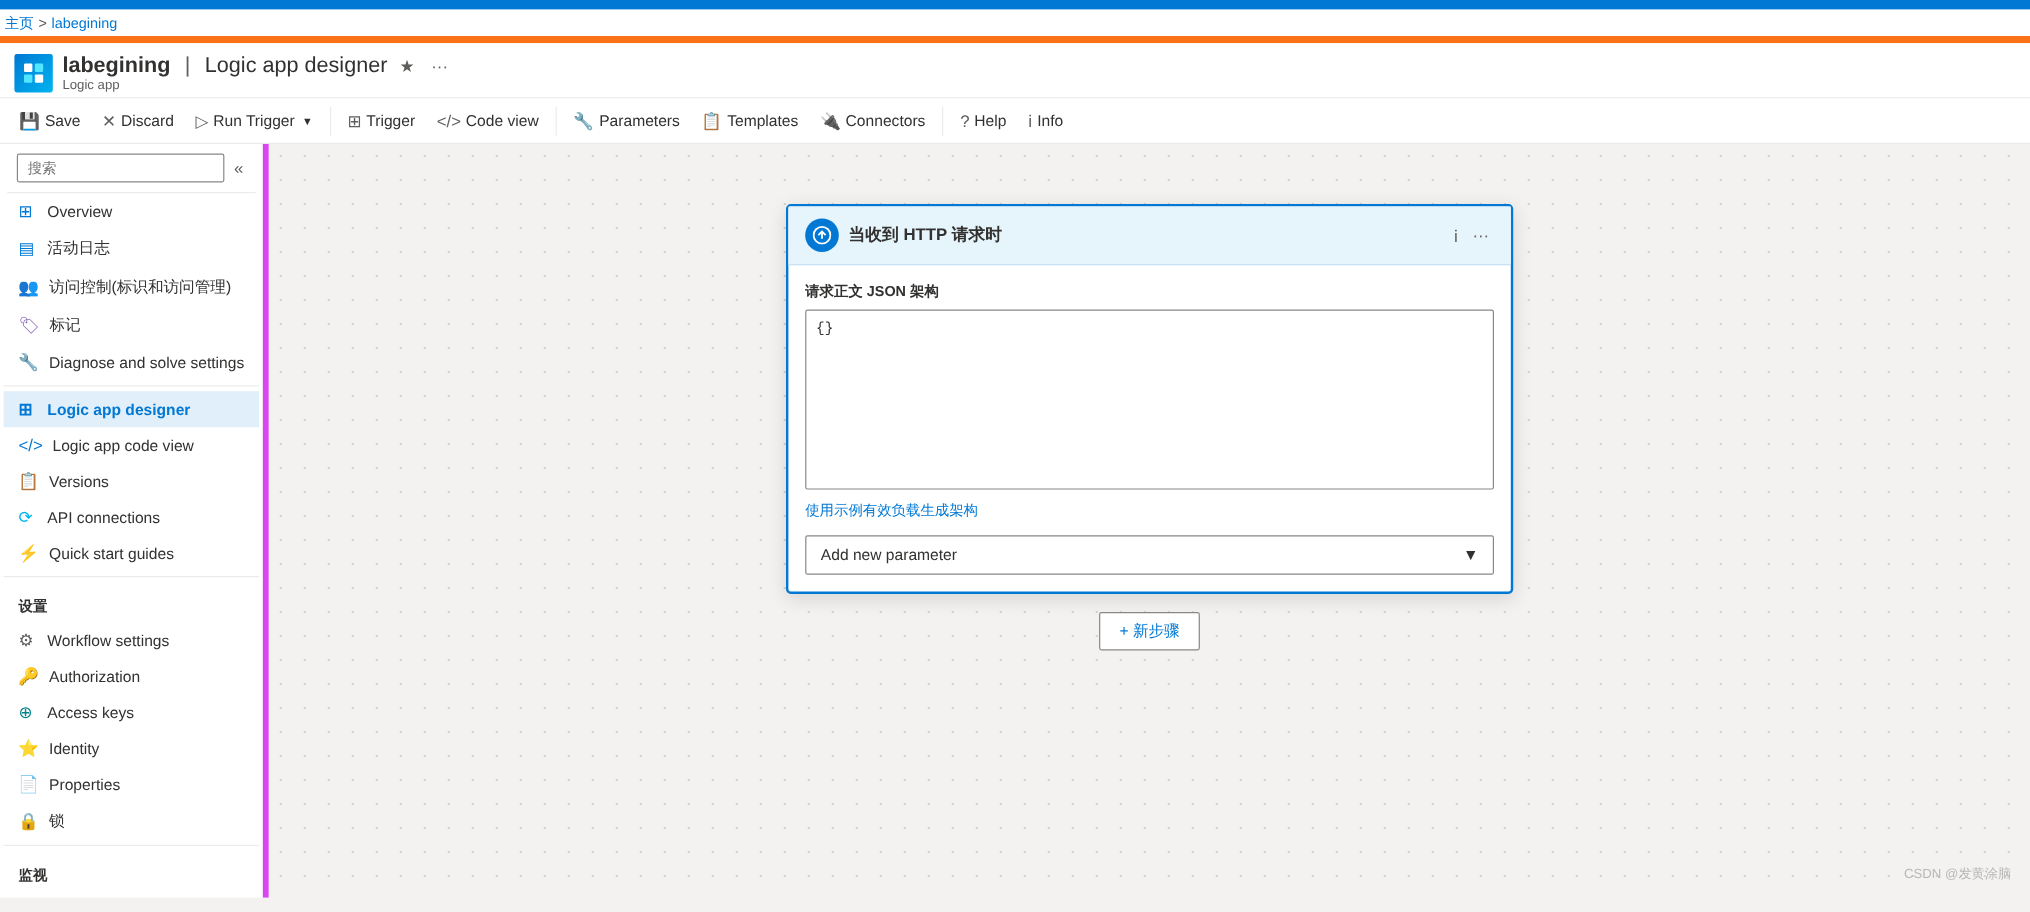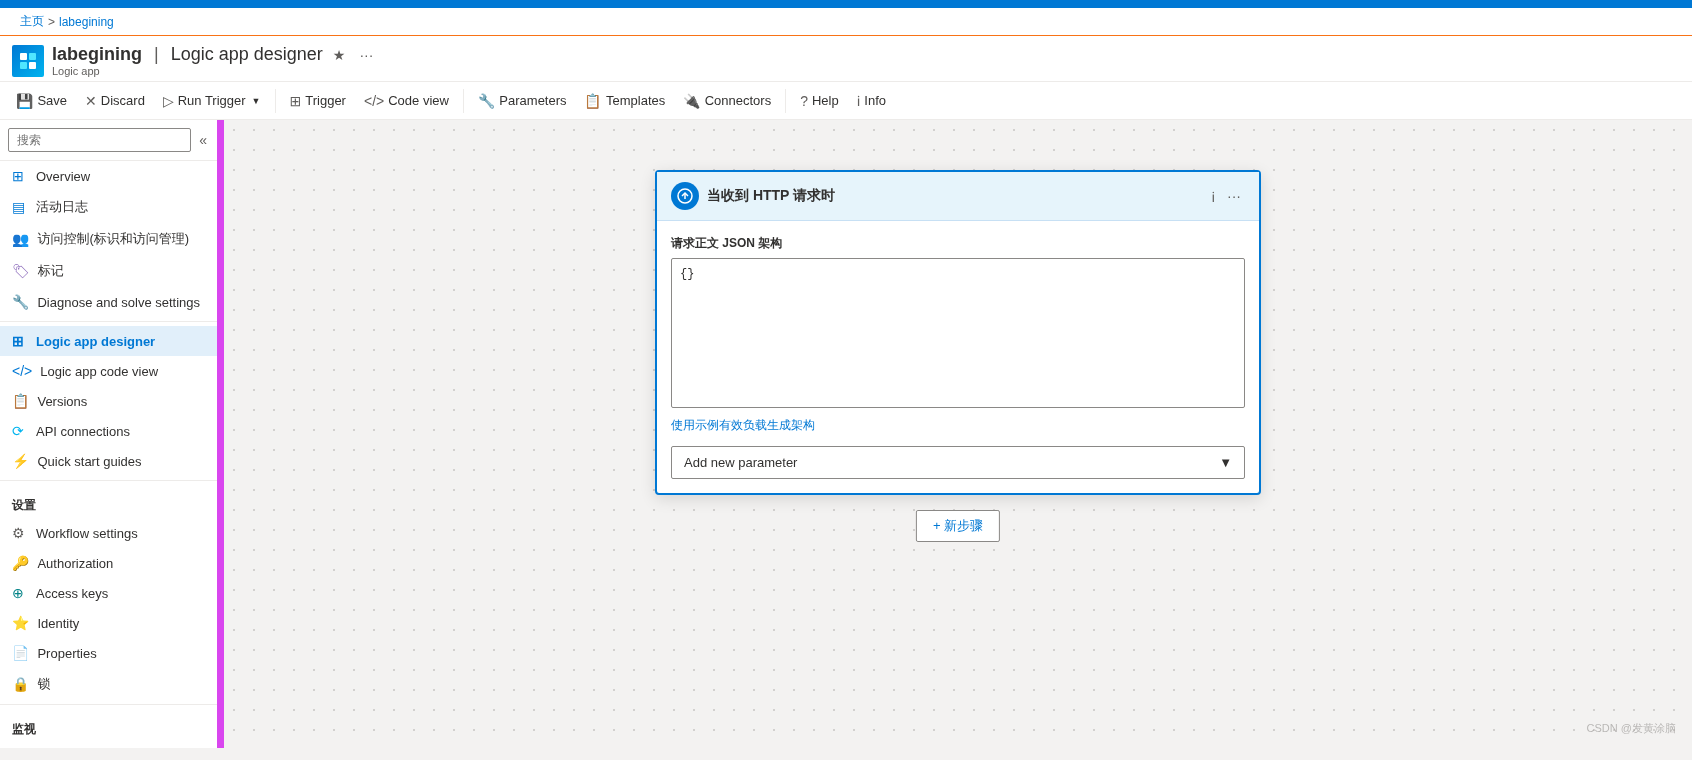--- a/index.html
+++ b/index.html
@@ -11,24 +11,24 @@
       background: #0078d4;
       width: 100%;
     }
 
     
     .breadcrumb-bar {
       height: 28px;
       background: #fff;
       display: flex;
       align-items: center;
-      padding: 0 20px;
+      padding: 0 4px;
       font-size: 12px;
       color: #0078d4;
-      border-bottom: 1px solid #f97316;
+      border-bottom: 6px solid #f97316;
     }
     .breadcrumb-bar .sep { color: #605e5c; margin: 0 4px; }
     .breadcrumb-bar .crumb { color: #0078d4; cursor: pointer; }
 
     
     .page-header {
       background: #fff;
       border-bottom: 1px solid #edebe9;
       padding: 8px 12px 4px 12px;
       display: flex;
@@ -76,24 +76,25 @@
     .main-layout {
       display: flex;
       height: calc(760px - 8px - 28px - 56px - 40px);
     }
 
     
     .sidebar {
       width: 224px;
       min-width: 224px;
       background: #fff;
-      border-right: 7px solid #d946ef;
+      border-right: 5px solid #d946ef;
       overflow-y: auto;
       display: flex;
       flex-direction: column;
+      align-items: center;
     }
     .sidebar-search {
       padding: 8px;
       border-bottom: 1px solid #edebe9;
       display: flex;
       align-items: center;
       gap: 6px;
     }
     .sidebar-search input {
       border: 1px solid #8a8886;

